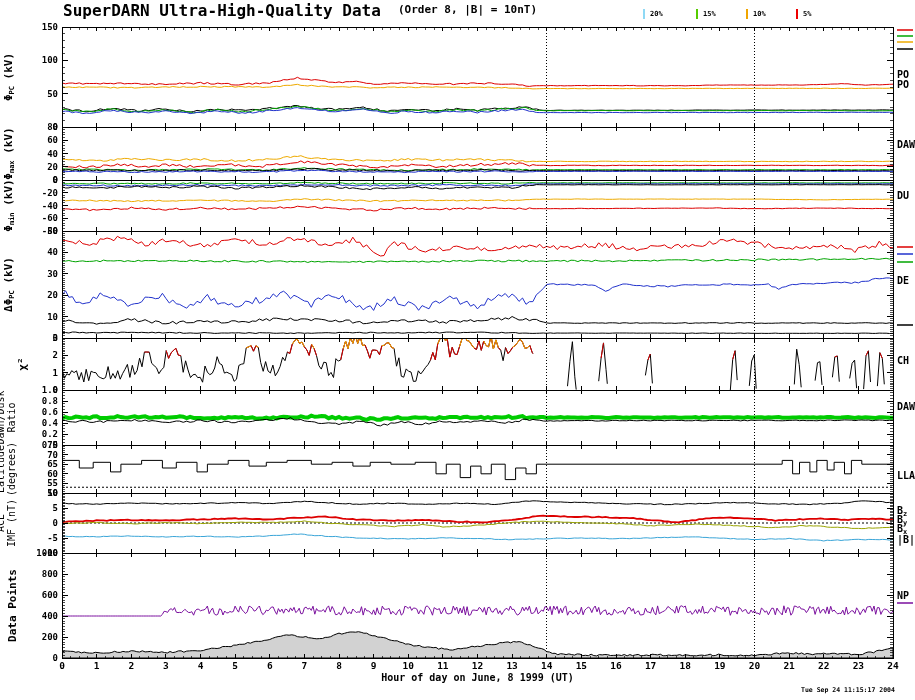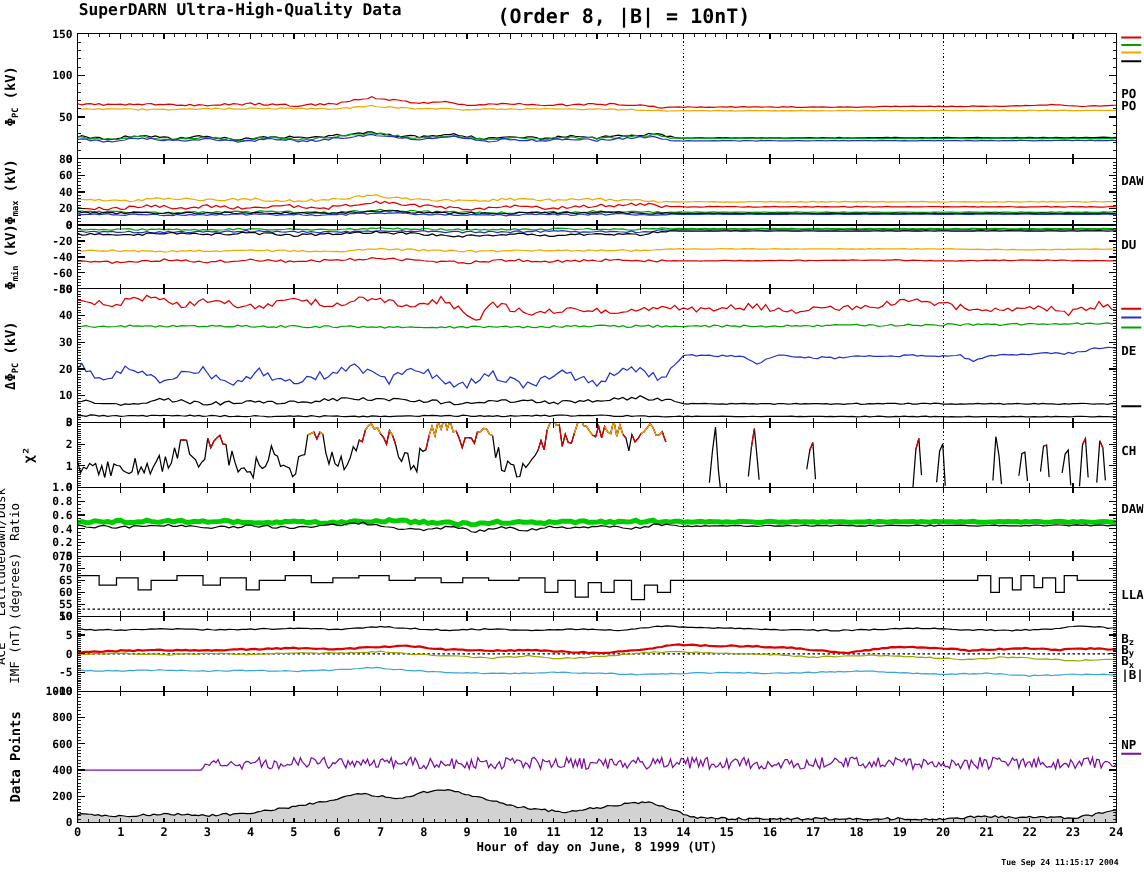--- a/index.html
+++ b/index.html
@@ -1,19 +1,19 @@
 <!DOCTYPE html>
 <html><head>
 <meta charset="utf-8">
 <style>
   html,body{margin:0;padding:0;background:#fff;}
   .page{position:relative;width:915px;height:700px;background:#ffffff;overflow:hidden;
         font-family:"DejaVu Sans Mono",monospace;}
-  .title{position:absolute;left:63px;top:1px;font-size:13px;font-weight:bold;color:#000;white-space:nowrap;}
-  .subtitle{position:absolute;left:398px;top:3px;font-size:16px;font-weight:bold;color:#000;white-space:nowrap;}
+  .title{position:absolute;left:63px;top:1px;font-size:16px;font-weight:bold;color:#000;white-space:nowrap;}
+  .subtitle{position:absolute;left:398px;top:3px;font-size:11px;font-weight:bold;color:#000;white-space:nowrap;}
   .legendbar{position:absolute;left:0;top:0;width:915px;height:16px;}
   .litem{position:absolute;top:3px;height:11px;}
   .lswatch{display:inline-block;width:2px;height:10px;vertical-align:middle;}
   .llabel{display:inline-block;margin-left:5px;font-size:7px;font-weight:bold;color:#000;vertical-align:middle;}
   .stamp{position:absolute;left:801px;top:686px;font-size:6.5px;font-weight:bold;color:#000;white-space:nowrap;}
   svg#chart{position:absolute;left:0;top:0;}
   .tick,.xtick,.plabel,.rlabel,.xlabel{font-family:"DejaVu Sans Mono",monospace;font-weight:bold;fill:#000;}
   .tick{font-size:9px;}
   .xtick{font-size:9.5px;}
   .plabel{font-size:11px;}
@@ -21,20 +21,26 @@
   .rlabel{font-size:10px;}
   .xlabel{font-size:10px;}
   .ax{shape-rendering:crispEdges;}
 </style>
 </head>
 <body>
 
 <div class="page">
   <span class="title">SuperDARN Ultra-High-Quality Data</span>
   <span class="subtitle">(Order 8, |B| = 10nT)</span>
+  <div class="legendbar" id="legend">
+      <span class="litem" style="left: 643px;"><span class="lswatch" style="background: rgb(143, 217, 245);"></span><span class="llabel">20%</span></span>
+      <span class="litem" style="left: 696px;"><span class="lswatch" style="background: rgb(85, 204, 0);"></span><span class="llabel">15%</span></span>
+      <span class="litem" style="left: 746px;"><span class="lswatch" style="background: rgb(240, 165, 0);"></span><span class="llabel">10%</span></span>
+      <span class="litem" style="left: 796px;"><span class="lswatch" style="background: rgb(238, 0, 0);"></span><span class="llabel">5%</span></span>
+    </div>
   <svg id="chart" width="915" height="700" viewBox="0 0 915 700">
       <clipPath id="cp0">
         <rect x="62" y="27" width="831" height="100"></rect>
       </clipPath>
       <g clip-path="url(#cp0)">
         <polyline points="62.0,83.0 65.5,83.8 68.9,83.1 72.4,83.0 75.8,83.6 79.3,82.9 82.8,84.2 86.2,83.4 89.7,83.5 93.2,83.5 96.6,83.4 100.1,84.0 103.5,83.1 107.0,83.6 110.5,83.3 113.9,83.9 117.4,83.0 120.9,82.9 124.3,83.9 127.8,83.5 131.3,83.7 134.7,83.3 138.2,83.5 141.6,84.3 145.1,84.1 148.6,84.5 152.0,83.6 155.5,84.7 159.0,83.7 162.4,84.0 165.9,84.6 169.3,84.2 172.8,84.1 176.3,84.1 179.7,83.0 183.2,83.9 186.7,82.9 190.1,83.2 193.6,84.1 197.0,82.8 200.5,82.3 204.0,83.9 207.4,82.5 210.9,84.1 214.3,84.1 217.8,83.1 221.3,83.8 224.7,83.5 228.2,83.4 231.7,84.8 235.1,85.0 238.6,85.0 242.0,84.5 245.5,83.7 249.0,83.1 252.4,84.3 255.9,82.9 259.4,83.8 262.8,82.8 266.3,83.0 269.7,83.4 273.2,81.6 276.7,81.5 280.1,81.0 283.6,79.6 287.1,79.9 290.5,79.2 294.0,79.0 297.4,77.3 300.9,79.0 304.4,79.2 307.8,79.3 311.3,80.2 314.8,79.6 318.2,80.0 321.7,80.6 325.1,80.9 328.6,82.2 332.1,82.2 335.5,82.6 339.0,81.9 342.5,82.7 345.9,81.7 349.4,81.7 352.8,81.6 356.3,81.2 359.8,81.9 363.2,82.5 366.7,83.4 370.2,83.4 373.6,84.3 377.1,84.3 380.5,84.3 384.0,83.7 387.5,83.8 390.9,83.1 394.4,83.2 397.9,83.4 401.3,82.7 404.8,82.9 408.2,83.3 411.7,83.4 415.2,82.8 418.6,83.4 422.1,83.8 425.6,83.5 429.0,83.9 432.5,84.2 435.9,84.4 439.4,84.2 442.9,84.2 446.3,83.5 449.8,83.3 453.3,84.7 456.7,84.0 460.2,83.5 463.6,83.4 467.1,84.0 470.6,82.9 474.0,82.9 477.5,83.5 481.0,83.5 484.4,84.0 487.9,82.8 491.3,82.9 494.8,83.9 498.3,84.1 501.7,84.3 505.2,84.2 508.7,84.2 512.1,84.0 515.6,84.2 519.0,85.0 522.5,84.9 526.0,86.1 529.4,86.4 532.9,85.9 536.4,85.7 539.8,85.7 543.3,85.6 546.7,85.9 550.2,85.5 553.7,85.6 557.1,85.9 560.6,85.6 564.1,85.9 567.5,85.7 571.0,85.8 574.4,85.6 577.9,85.5 581.4,85.6 584.8,85.4 588.3,85.9 591.8,85.5 595.2,85.4 598.7,85.6 602.1,85.5 605.6,85.5 609.1,85.7 612.5,85.6 616.0,85.5 619.5,85.7 622.9,85.8 626.4,85.4 629.8,85.6 633.3,85.4 636.8,85.9 640.2,85.9 643.7,85.9 647.2,85.7 650.6,85.5 654.1,85.7 657.5,85.5 661.0,85.7 664.5,85.9 667.9,85.8 671.4,85.5 674.9,85.7 678.3,85.6 681.8,85.7 685.2,85.9 688.7,85.7 692.2,85.5 695.6,85.5 699.1,85.6 702.6,85.3 706.0,85.1 709.5,85.1 712.9,85.2 716.4,84.9 719.9,85.2 723.3,85.1 726.8,85.1 730.3,84.9 733.7,85.0 737.2,85.0 740.7,85.0 744.1,84.9 747.6,85.2 751.0,84.9 754.5,85.2 758.0,85.2 761.4,85.0 764.9,85.2 768.4,85.1 771.8,85.2 775.3,85.1 778.7,84.8 782.2,85.0 785.7,84.9 789.1,85.1 792.6,85.0 796.1,84.9 799.5,85.1 803.0,85.1 806.4,84.9 809.9,84.7 813.4,84.6 816.8,84.7 820.3,84.4 823.8,84.5 827.2,84.4 830.7,84.1 834.1,84.0 837.6,84.0 841.1,83.6 844.5,83.8 848.0,83.8 851.5,84.3 854.9,84.6 858.4,84.7 861.8,84.8 865.3,85.2 868.8,85.0 872.2,84.7 875.7,84.6 879.2,84.9 882.6,84.7 886.1,84.5 889.5,84.3 893.0,84.2" fill="none" stroke="#dd0000" stroke-width="1"></polyline>
         <polyline points="62.0,86.6 65.5,87.3 68.9,86.9 72.4,87.4 75.8,87.5 79.3,86.9 82.8,87.6 86.2,86.9 89.7,87.1 93.2,87.1 96.6,87.2 100.1,86.9 103.5,87.0 107.0,87.2 110.5,88.0 113.9,87.2 117.4,88.1 120.9,87.4 124.3,87.3 127.8,87.5 131.3,87.3 134.7,88.1 138.2,87.8 141.6,87.5 145.1,87.1 148.6,87.2 152.0,86.9 155.5,87.5 159.0,87.3 162.4,86.9 165.9,86.8 169.3,87.3 172.8,86.5 176.3,87.0 179.7,87.4 183.2,86.6 186.7,87.3 190.1,87.2 193.6,87.2 197.0,87.2 200.5,86.3 204.0,86.5 207.4,86.8 210.9,87.1 214.3,86.5 217.8,87.2 221.3,87.3 224.7,86.3 228.2,86.6 231.7,86.3 235.1,87.2 238.6,86.6 242.0,86.6 245.5,87.2 249.0,86.6 252.4,87.1 255.9,86.7 259.4,86.8 262.8,87.5 266.3,87.2 269.7,87.1 273.2,86.6 276.7,86.2 280.1,86.6 283.6,85.5 287.1,85.3 290.5,85.4 294.0,84.8 297.4,84.3 300.9,85.4 304.4,85.6 307.8,86.0 311.3,85.3 314.8,85.9 318.2,86.5 321.7,86.0 325.1,86.2 328.6,86.7 332.1,87.2 335.5,86.8 339.0,86.8 342.5,86.7 345.9,86.9 349.4,87.3 352.8,86.7 356.3,86.7 359.8,86.9 363.2,87.2 366.7,87.6 370.2,88.1 373.6,87.7 377.1,87.8 380.5,87.6 384.0,87.7 387.5,87.0 390.9,87.1 394.4,86.9 397.9,87.6 401.3,87.2 404.8,87.6 408.2,86.9 411.7,87.2 415.2,87.7 418.6,87.6 422.1,86.8 425.6,87.0 429.0,87.0 432.5,87.3 435.9,86.7 439.4,87.0 442.9,87.1 446.3,87.1 449.8,87.2 453.3,87.3 456.7,87.1 460.2,87.2 463.6,87.6 467.1,87.6 470.6,87.3 474.0,87.3 477.5,87.1 481.0,87.2 484.4,87.6 487.9,87.1 491.3,87.3 494.8,88.0 498.3,87.5 501.7,87.9 505.2,87.4 508.7,88.1 512.1,88.2 515.6,88.2 519.0,88.2 522.5,88.5 526.0,88.2 529.4,88.5 532.9,88.9 536.4,88.8 539.8,88.7 543.3,88.6 546.7,88.5 550.2,88.6 553.7,88.5 557.1,88.5 560.6,88.5 564.1,88.5 567.5,88.8 571.0,88.5 574.4,88.4 577.9,88.7 581.4,88.7 584.8,88.5 588.3,88.8 591.8,88.6 595.2,88.6 598.7,88.4 602.1,88.5 605.6,88.5 609.1,88.5 612.5,88.5 616.0,88.7 619.5,88.6 622.9,88.7 626.4,88.5 629.8,88.7 633.3,88.5 636.8,88.6 640.2,88.4 643.7,88.5 647.2,88.6 650.6,88.5 654.1,88.7 657.5,88.5 661.0,88.6 664.5,88.7 667.9,88.6 671.4,88.4 674.9,88.5 678.3,88.3 681.8,88.4 685.2,88.6 688.7,88.6 692.2,88.3 695.6,88.4 699.1,88.4 702.6,88.5 706.0,88.3 709.5,88.3 712.9,88.5 716.4,88.3 719.9,88.3 723.3,88.6 726.8,88.5 730.3,88.4 733.7,88.6 737.2,88.3 740.7,88.5 744.1,88.4 747.6,88.3 751.0,88.5 754.5,88.2 758.0,88.3 761.4,88.4 764.9,88.3 768.4,88.4 771.8,88.3 775.3,88.4 778.7,88.5 782.2,88.3 785.7,88.5 789.1,88.2 792.6,88.4 796.1,88.2 799.5,88.4 803.0,88.2 806.4,88.5 809.9,88.4 813.4,88.4 816.8,88.4 820.3,88.5 823.8,88.1 827.2,88.2 830.7,88.5 834.1,88.5 837.6,88.2 841.1,88.5 844.5,88.5 848.0,88.3 851.5,88.2 854.9,88.5 858.4,88.4 861.8,88.4 865.3,88.5 868.8,88.3 872.2,88.2 875.7,88.2 879.2,88.2 882.6,88.3 886.1,88.3 889.5,88.2 893.0,88.2" fill="none" stroke="#eeaa00" stroke-width="1"></polyline>
         <polyline points="62.0,109.8 65.5,108.6 68.9,109.4 72.4,110.7 75.8,109.9 79.3,109.9 82.8,111.5 86.2,111.7 89.7,111.5 93.2,111.1 96.6,110.4 100.1,108.8 103.5,109.7 107.0,109.4 110.5,109.2 113.9,108.5 117.4,108.6 120.9,109.7 124.3,108.7 127.8,109.9 131.3,109.5 134.7,109.8 138.2,112.0 141.6,111.1 145.1,109.9 148.6,110.6 152.0,110.1 155.5,109.1 159.0,108.5 162.4,109.2 165.9,109.1 169.3,109.9 172.8,110.6 176.3,110.7 179.7,109.9 183.2,110.8 186.7,111.7 190.1,112.2 193.6,111.5 197.0,110.4 200.5,110.9 204.0,111.2 207.4,109.8 210.9,109.4 214.3,110.1 217.8,109.3 221.3,109.6 224.7,110.5 228.2,110.3 231.7,109.0 235.1,109.9 238.6,109.7 242.0,109.8 245.5,110.4 249.0,109.9 252.4,109.4 255.9,109.5 259.4,109.9 262.8,108.5 266.3,108.3 269.7,107.5 273.2,108.4 276.7,108.4 280.1,107.7 283.6,106.9 287.1,106.4 290.5,106.8 294.0,105.5 297.4,105.5 300.9,106.8 304.4,106.7 307.8,107.8 311.3,107.3 314.8,108.8 318.2,109.1 321.7,109.2 325.1,108.7 328.6,108.3 332.1,108.6 335.5,110.3 339.0,108.7 342.5,109.0 345.9,108.5 349.4,108.8 352.8,108.3 356.3,107.6 359.8,107.6 363.2,106.9 366.7,108.5 370.2,108.8 373.6,109.9 377.1,108.8 380.5,110.7 384.0,111.1 387.5,111.4 390.9,110.3 394.4,110.2 397.9,110.4 401.3,109.9 404.8,109.6 408.2,109.5 411.7,109.6 415.2,110.0 418.6,110.2 422.1,109.5 425.6,109.5 429.0,110.0 432.5,111.4 435.9,110.5 439.4,110.5 442.9,111.0 446.3,109.0 449.8,109.5 453.3,109.7 456.7,108.3 460.2,109.0 463.6,109.4 467.1,109.5 470.6,110.0 474.0,109.7 477.5,111.1 481.0,109.6 484.4,108.8 487.9,109.2 491.3,108.7 494.8,108.1 498.3,108.7 501.7,108.8 505.2,108.1 508.7,108.5 512.1,108.5 515.6,108.2 519.0,106.8 522.5,107.4 526.0,106.9 529.4,107.5 532.9,109.2 536.4,108.9 539.8,110.0 543.3,110.3 546.7,110.4 550.2,110.5 553.7,110.4 557.1,110.2 560.6,110.1 564.1,110.4 567.5,110.4 571.0,110.4 574.4,110.2 577.9,110.3 581.4,110.1 584.8,110.4 588.3,110.3 591.8,110.4 595.2,110.3 598.7,110.2 602.1,110.1 605.6,110.4 609.1,110.3 612.5,110.4 616.0,110.2 619.5,110.2 622.9,110.2 626.4,110.4 629.8,110.4 633.3,110.2 636.8,110.2 640.2,110.2 643.7,110.3 647.2,110.1 650.6,110.2 654.1,110.4 657.5,110.1 661.0,110.3 664.5,110.3 667.9,110.4 671.4,110.0 674.9,110.4 678.3,110.3 681.8,110.4 685.2,110.3 688.7,110.3 692.2,110.2 695.6,110.0 699.1,110.0 702.6,110.1 706.0,110.1 709.5,110.0 712.9,110.1 716.4,110.0 719.9,110.1 723.3,110.2 726.8,110.2 730.3,110.3 733.7,110.2 737.2,110.1 740.7,110.2 744.1,110.2 747.6,110.0 751.0,110.0 754.5,110.0 758.0,109.9 761.4,110.0 764.9,110.0 768.4,110.2 771.8,110.2 775.3,110.1 778.7,110.1 782.2,109.9 785.7,110.3 789.1,110.1 792.6,110.2 796.1,110.2 799.5,110.2 803.0,110.1 806.4,110.2 809.9,110.2 813.4,110.0 816.8,110.2 820.3,110.1 823.8,109.9 827.2,110.1 830.7,110.2 834.1,109.9 837.6,110.0 841.1,110.2 844.5,109.9 848.0,110.0 851.5,110.2 854.9,110.2 858.4,110.0 861.8,110.1 865.3,110.1 868.8,109.9 872.2,110.1 875.7,110.1 879.2,109.9 882.6,109.8 886.1,109.9 889.5,110.0 893.0,109.9" fill="none" stroke="#000000" stroke-width="1"></polyline>
         <polyline points="62.0,109.4 65.5,109.5 68.9,110.4 72.4,111.2 75.8,110.3 79.3,111.2 82.8,111.5 86.2,111.0 89.7,111.2 93.2,111.9 96.6,111.0 100.1,110.4 103.5,110.8 107.0,108.8 110.5,109.2 113.9,108.6 117.4,109.8 120.9,110.7 124.3,110.8 127.8,111.2 131.3,111.5 134.7,111.4 138.2,111.3 141.6,111.4 145.1,110.6 148.6,111.1 152.0,110.8 155.5,110.8 159.0,110.5 162.4,109.6 165.9,110.5 169.3,110.3 172.8,110.0 176.3,111.3 179.7,111.6 183.2,110.8 186.7,112.0 190.1,111.7 193.6,112.9 197.0,112.5 200.5,112.1 204.0,110.5 207.4,109.8 210.9,111.0 214.3,110.4 217.8,109.1 221.3,110.3 224.7,110.2 228.2,111.2 231.7,110.3 235.1,111.6 238.6,112.0 242.0,111.0 245.5,111.7 249.0,112.0 252.4,110.8 255.9,109.7 259.4,110.3 262.8,110.3 266.3,109.9 269.7,109.4 273.2,108.3 276.7,108.7 280.1,107.3 283.6,107.8 287.1,108.0 290.5,107.9 294.0,106.4 297.4,106.2 300.9,107.4 304.4,106.6 307.8,107.1 311.3,108.3 314.8,108.8 318.2,108.2 321.7,110.2 325.1,109.3 328.6,110.6 332.1,110.5 335.5,110.0 339.0,110.2 342.5,109.6 345.9,110.6 349.4,110.3 352.8,109.3 356.3,109.4 359.8,109.0 363.2,108.8 366.7,109.2 370.2,110.2 373.6,110.1 377.1,109.6 380.5,111.3 384.0,110.5 387.5,112.3 390.9,111.2 394.4,111.4 397.9,111.5 401.3,110.9 404.8,110.5 408.2,110.4 411.7,109.8 415.2,110.2 418.6,110.5 422.1,111.1 425.6,111.5 429.0,111.0 432.5,110.9 435.9,112.0 439.4,111.2 442.9,110.1 446.3,110.4 449.8,109.8 453.3,110.6 456.7,109.3 460.2,110.0 463.6,110.8 467.1,110.0 470.6,109.9 474.0,109.9 477.5,111.2 481.0,110.0 484.4,110.1 487.9,109.5 491.3,110.7 494.8,110.3 498.3,108.8 501.7,108.3 505.2,109.3 508.7,108.3 512.1,109.2 515.6,108.8 519.0,108.8 522.5,107.3 526.0,107.5 529.4,109.1 532.9,109.4 536.4,110.6 539.8,110.3 543.3,110.6 546.7,110.9 550.2,110.6 553.7,110.9 557.1,110.6 560.6,110.5 564.1,110.7 567.5,110.6 571.0,110.6 574.4,110.6 577.9,110.9 581.4,110.6 584.8,110.9 588.3,110.6 591.8,110.6 595.2,110.5 598.7,110.6 602.1,110.5 605.6,110.5 609.1,110.8 612.5,110.5 616.0,110.5 619.5,110.5 622.9,110.6 626.4,110.8 629.8,110.7 633.3,110.8 636.8,110.6 640.2,110.5 643.7,110.7 647.2,110.7 650.6,110.7 654.1,110.7 657.5,110.7 661.0,110.6 664.5,110.5 667.9,110.8 671.4,110.7 674.9,110.6 678.3,110.7 681.8,110.5 685.2,110.5 688.7,110.8 692.2,110.8 695.6,110.7 699.1,110.5 702.6,110.8 706.0,110.8 709.5,110.7 712.9,110.6 716.4,110.8 719.9,110.6 723.3,110.8 726.8,110.5 730.3,110.8 733.7,110.5 737.2,110.8 740.7,110.7 744.1,110.7 747.6,110.9 751.0,110.5 754.5,110.7 758.0,110.6 761.4,110.6 764.9,110.5 768.4,110.5 771.8,110.8 775.3,110.7 778.7,110.8 782.2,110.8 785.7,110.8 789.1,110.6 792.6,110.8 796.1,110.5 799.5,110.6 803.0,110.5 806.4,110.5 809.9,110.8 813.4,110.6 816.8,110.7 820.3,110.7 823.8,110.6 827.2,110.7 830.7,110.7 834.1,110.8 837.6,110.6 841.1,110.7 844.5,110.6 848.0,110.9 851.5,110.8 854.9,110.8 858.4,110.7 861.8,110.6 865.3,110.7 868.8,110.7 872.2,110.9 875.7,110.9 879.2,110.8 882.6,110.8 886.1,110.8 889.5,110.6 893.0,110.8" fill="none" stroke="#00a400" stroke-width="1"></polyline>
         <polyline points="62.0,111.6 65.5,111.1 68.9,111.3 72.4,112.7 75.8,111.9 79.3,112.5 82.8,113.6 86.2,113.0 89.7,113.4 93.2,113.0 96.6,112.4 100.1,112.0 103.5,110.6 107.0,110.8 110.5,111.0 113.9,110.3 117.4,111.5 120.9,110.5 124.3,111.6 127.8,112.4 131.3,112.5 134.7,111.7 138.2,112.2 141.6,111.9 145.1,112.5 148.6,112.9 152.0,112.3 155.5,111.7 159.0,112.0 162.4,111.1 165.9,110.7 169.3,111.2 172.8,112.1 176.3,112.4 179.7,112.0 183.2,112.4 186.7,112.5 190.1,113.6 193.6,113.1 197.0,112.3 200.5,112.5 204.0,113.0 207.4,111.4 210.9,111.6 214.3,110.8 217.8,111.0 221.3,111.8 224.7,111.7 228.2,112.3 231.7,111.4 235.1,112.2 238.6,113.4 242.0,112.6 245.5,113.3 249.0,112.0 252.4,113.0 255.9,112.5 259.4,111.4 262.8,112.0 266.3,110.3 269.7,110.2 273.2,110.6 276.7,110.5 280.1,110.1 283.6,109.4 287.1,108.4 290.5,109.1 294.0,107.9 297.4,107.6 300.9,108.6 304.4,108.8 307.8,109.0 311.3,109.2 314.8,109.3 318.2,110.3 321.7,110.4 325.1,110.1 328.6,111.6 332.1,111.7 335.5,111.8 339.0,111.4 342.5,110.6 345.9,110.8 349.4,110.3 352.8,110.0 356.3,109.7 359.8,109.5 363.2,108.7 366.7,109.9 370.2,110.5 373.6,110.9 377.1,110.9 380.5,112.1 384.0,112.3 387.5,112.8 390.9,113.4 394.4,113.2 397.9,112.8 401.3,110.9 404.8,111.1 408.2,111.9 411.7,111.5 415.2,112.5 418.6,112.5 422.1,112.5 425.6,111.6 429.0,113.0 432.5,112.6 435.9,112.9 439.4,112.5 442.9,111.3 446.3,111.2 449.8,111.8 453.3,111.3 456.7,111.7 460.2,111.9 463.6,111.9 467.1,111.1 470.6,111.2 474.0,112.1 477.5,113.0 481.0,111.3 484.4,111.9 487.9,112.1 491.3,111.5 494.8,110.4 498.3,111.5 501.7,109.9 505.2,110.9 508.7,110.1 512.1,109.2 515.6,110.3 519.0,109.6 522.5,109.2 526.0,110.1 529.4,111.3 532.9,111.4 536.4,112.5 539.8,112.6 543.3,112.6 546.7,112.8 550.2,112.5 553.7,112.6 557.1,112.6 560.6,112.7 564.1,112.6 567.5,112.6 571.0,112.5 574.4,112.7 577.9,112.5 581.4,112.5 584.8,112.5 588.3,112.6 591.8,112.8 595.2,112.5 598.7,112.5 602.1,112.6 605.6,112.8 609.1,112.4 612.5,112.5 616.0,112.4 619.5,112.6 622.9,112.7 626.4,112.6 629.8,112.6 633.3,112.6 636.8,112.5 640.2,112.5 643.7,112.7 647.2,112.7 650.6,112.6 654.1,112.4 657.5,112.4 661.0,112.6 664.5,112.4 667.9,112.4 671.4,112.7 674.9,112.4 678.3,112.6 681.8,112.5 685.2,112.5 688.7,112.4 692.2,112.4 695.6,112.4 699.1,112.7 702.6,112.5 706.0,112.4 709.5,112.5 712.9,112.5 716.4,112.5 719.9,112.6 723.3,112.5 726.8,112.7 730.3,112.6 733.7,112.6 737.2,112.4 740.7,112.5 744.1,112.3 747.6,112.7 751.0,112.3 754.5,112.7 758.0,112.5 761.4,112.5 764.9,112.4 768.4,112.6 771.8,112.5 775.3,112.3 778.7,112.6 782.2,112.6 785.7,112.3 789.1,112.5 792.6,112.3 796.1,112.5 799.5,112.6 803.0,112.4 806.4,112.4 809.9,112.3 813.4,112.4 816.8,112.2 820.3,112.4 823.8,112.5 827.2,112.6 830.7,112.5 834.1,112.4 837.6,112.5 841.1,112.5 844.5,112.3 848.0,112.3 851.5,112.2 854.9,112.3 858.4,112.4 861.8,112.2 865.3,112.3 868.8,112.5 872.2,112.2 875.7,112.4 879.2,112.3 882.6,112.4 886.1,112.4 889.5,112.2 893.0,112.5" fill="none" stroke="#2233cc" stroke-width="1"></polyline>

